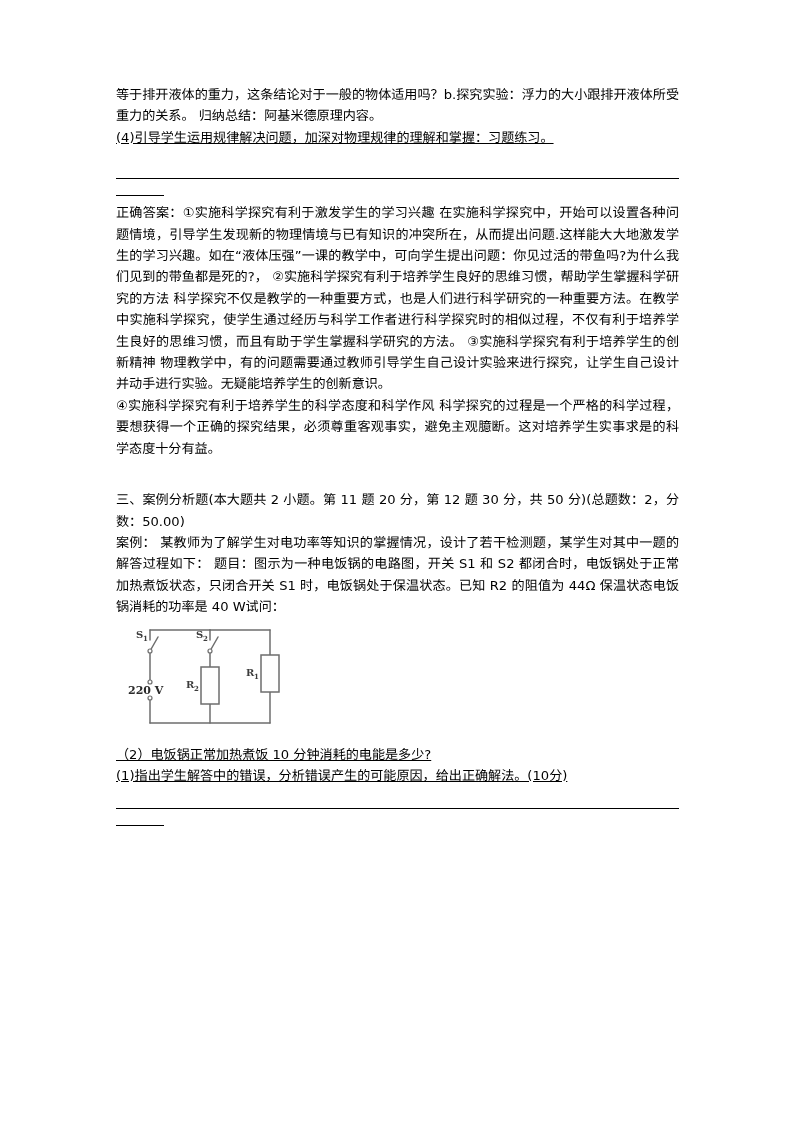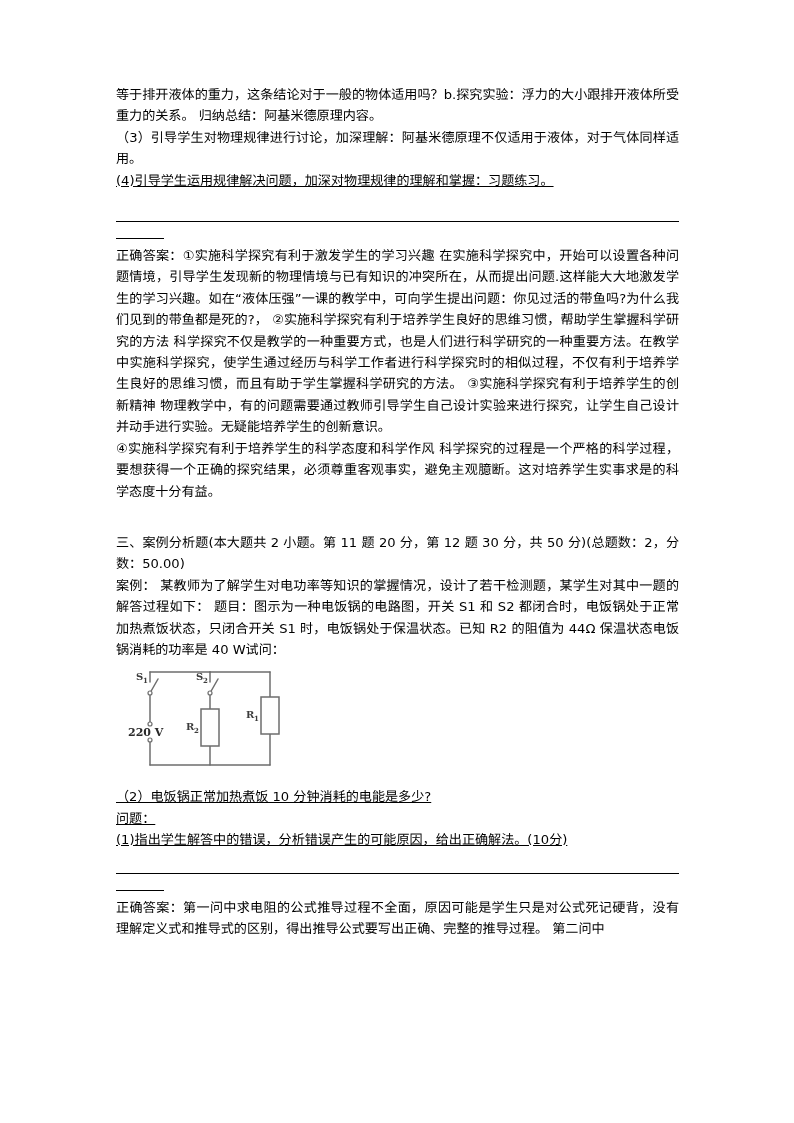--- a/index.html
+++ b/index.html
@@ -89,21 +89,20 @@
     fill: #2a2a2a;
   }
 </style>
 </head>
 <body>
 
 <div class="page">
   <div class="content">
 
     <p class="para">等于排开液体的重力，这条结论对于一般的物体适用吗？b.探究实验：浮力的大小跟排开液体所受重力的关系。 归纳总结：阿基米德原理内容。</p>
-    <p class="para">（3）引导学生对物理规律进行讨论，加深理解：阿基米德原理不仅适用于液体，对于气体同样适用。</p>
     <p class="para loose">(4)引导学生运用规律解决问题，加深对物理规律的理解和掌握：习题练习。</p>
 
     <div class="gap-sm"></div>
 
 
     <div class="block-gap-rule-top"></div>
     <hr class="rule-full">
     <div class="block-gap-rule-mid"></div>
     <hr class="rule-short">
     <div class="block-gap-rule-bot"></div>
@@ -160,25 +159,23 @@
         <text class="cir-label-sub" x="72" y="65">2</text>
         <text class="cir-label" x="124" y="50">R</text>
         <text class="cir-label-sub" x="132" y="53">1</text>
         <text class="cir-volt" x="6" y="68">220 V</text>
       </svg>
     </div>
 
     <div class="gap-md"></div>
 
     <p class="para loose">（2）电饭锅正常加热煮饭 10 分钟消耗的电能是多少?</p>
-    <p class="para loose">问题：</p>
     <p class="para loose">(1)指出学生解答中的错误，分析错误产生的可能原因，给出正确解法。(10分)</p>
 
     <div class="block-gap-rule-top"></div>
     <hr class="rule-full">
     <div class="block-gap-rule-mid"></div>
     <hr class="rule-short">
     <div class="block-gap-rule-bot"></div>
 
-    <p class="para">正确答案：第一问中求电阻的公式推导过程不全面，原因可能是学生只是对公式死记硬背，没有理解定义式和推导式的区别，得出推导公式要写出正确、完整的推导过程。 第二问中</p>
 
   </div>
 </div>
 
 </body></html>

